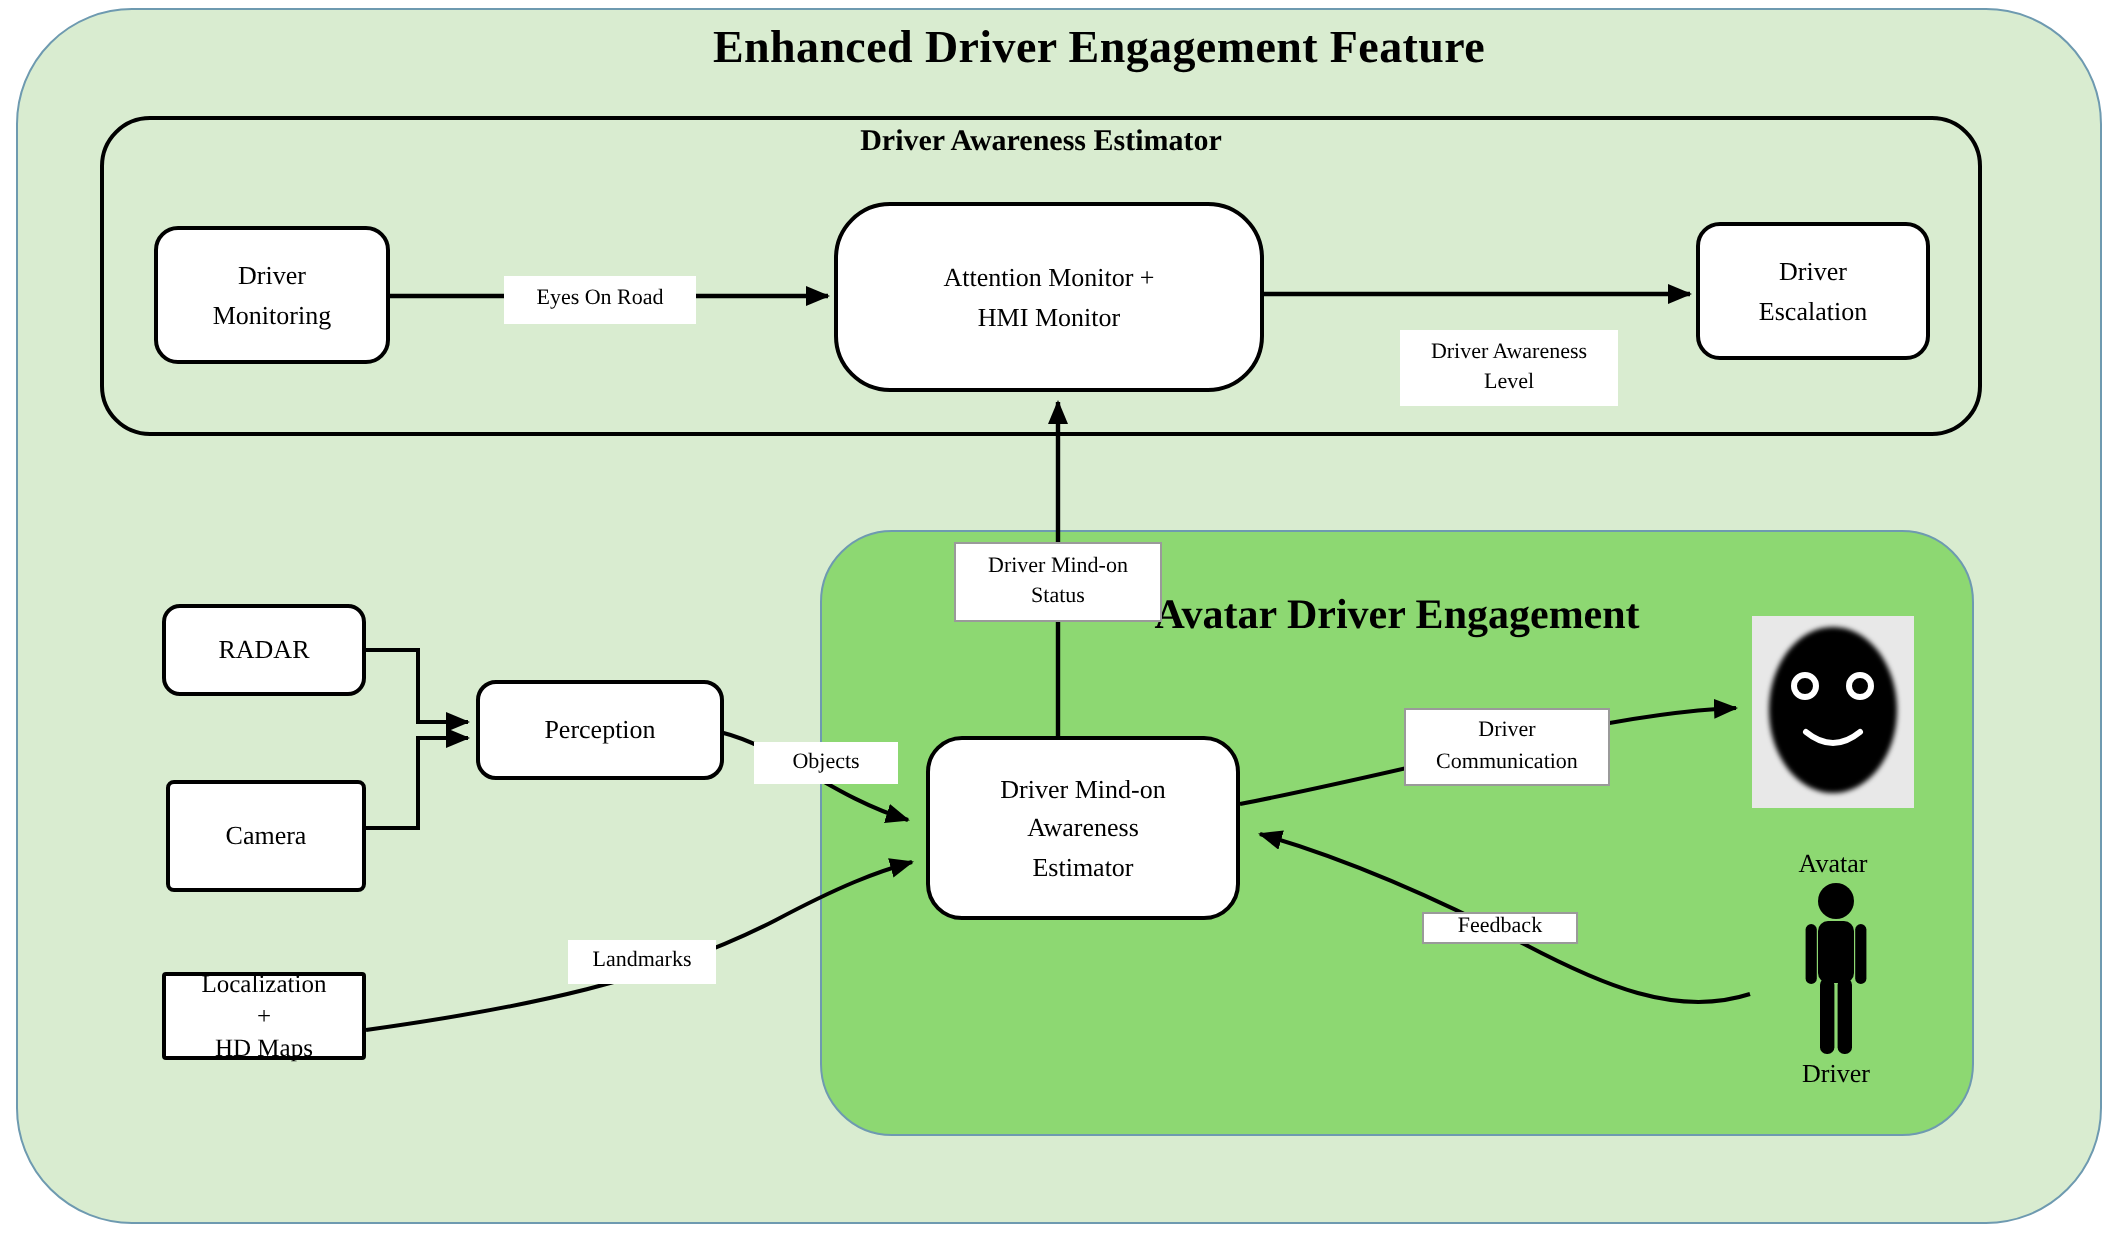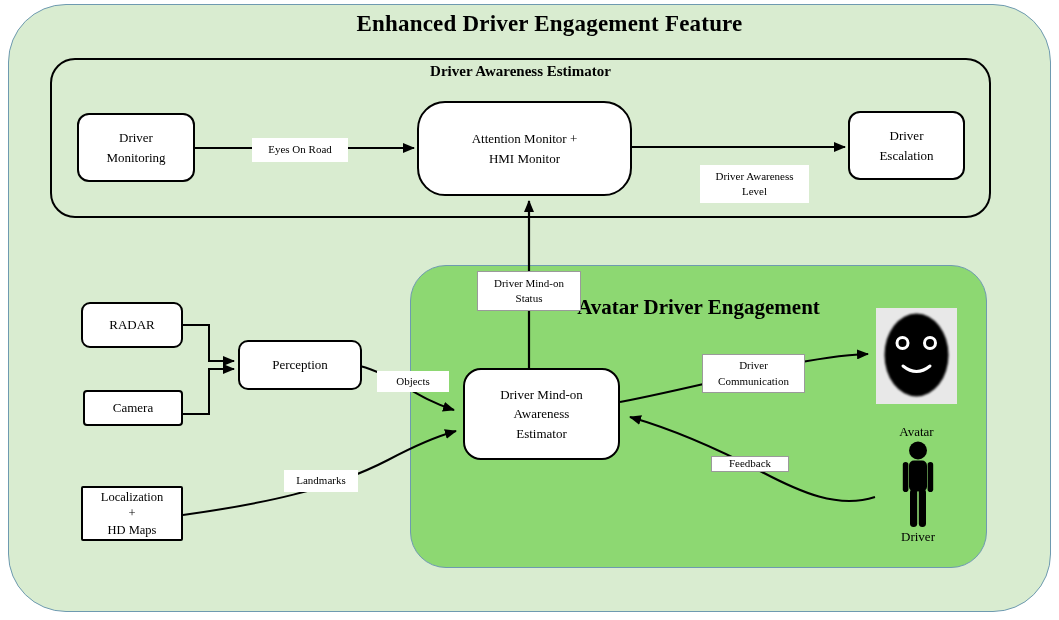--- a/index.html
+++ b/index.html
@@ -84,23 +84,23 @@
   <div class="abs dae-title">Driver Awareness Estimator</div>
   <div class="abs green-title">Avatar Driver Engagement</div>
 
   <div class="abs node" style="left:77px;top:113px;width:118px;height:69px;border-radius:12px;">Driver
 Monitoring</div>
   <div class="abs node" style="left:417px;top:101px;width:215px;height:95px;border-radius:28px;">Attention Monitor +
 HMI Monitor</div>
   <div class="abs node" style="left:848px;top:111px;width:117px;height:69px;border-radius:12px;">Driver
 Escalation</div>
   <div class="abs node" style="left:81px;top:302px;width:102px;height:46px;border-radius:9px;">RADAR</div>
-  <div class="abs node" style="left:83px;top:390px;width:100px;height:36px;border-radius:4px;">Camera</div>
+  <div class="abs node" style="left:83px;top:390px;width:100px;height:56px;border-radius:4px;">Camera</div>
   <div class="abs node" style="left:238px;top:340px;width:124px;height:50px;border-radius:10px;">Perception</div>
-  <div class="abs node" style="left:81px;top:486px;width:102px;height:55px;border-radius:2px;font-size:12.5px;line-height:1.3;">Localization
+  <div class="abs node" style="left:81px;top:486px;width:102px;height:44px;border-radius:2px;font-size:12.5px;line-height:1.3;">Localization
 +
 HD Maps</div>
   <div class="abs node" style="left:463px;top:368px;width:157px;height:92px;border-radius:18px;border-width:2.5px;">Driver Mind-on
 Awareness
 Estimator</div>
 
   <div class="abs lbl" style="left:252px;top:138px;width:96px;height:24px;">Eyes On Road</div>
   <div class="abs lbl" style="left:700px;top:120px;width:109px;height:38px;margin-top:45px;">Driver Awareness
 Level</div>
   <div class="abs lbl bordered" style="left:477px;top:271px;width:104px;height:40px;">Driver Mind-on

